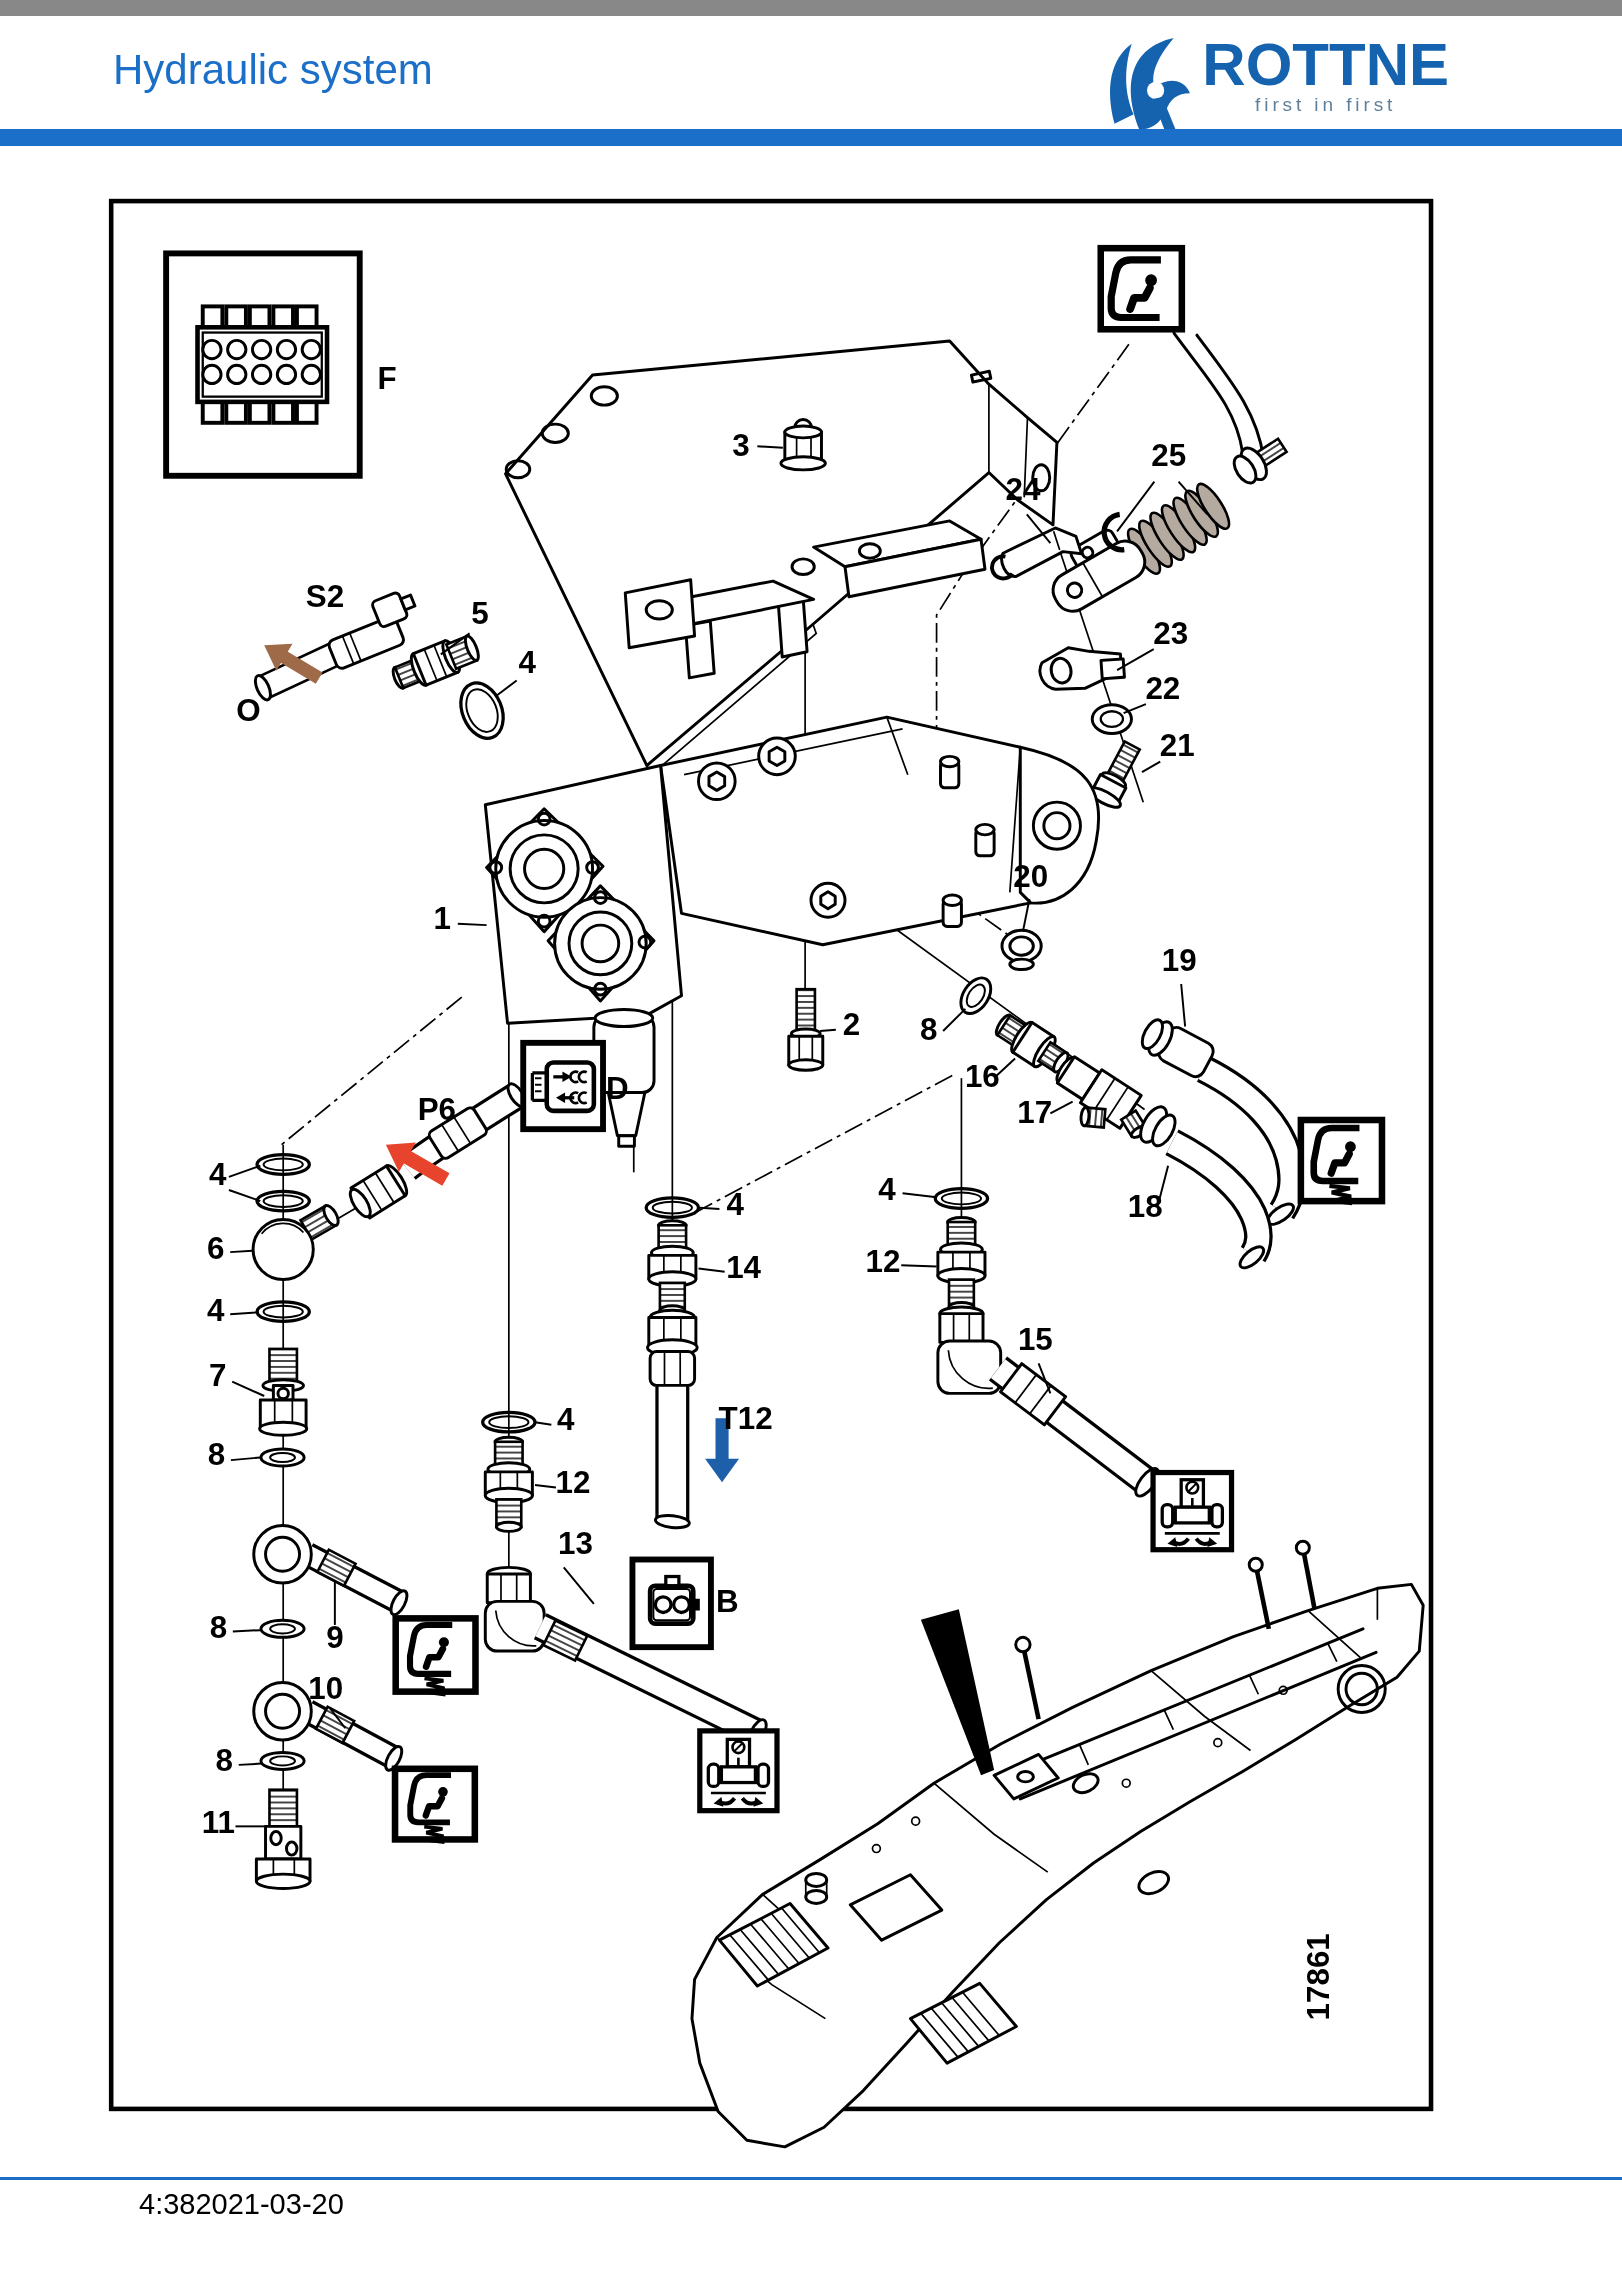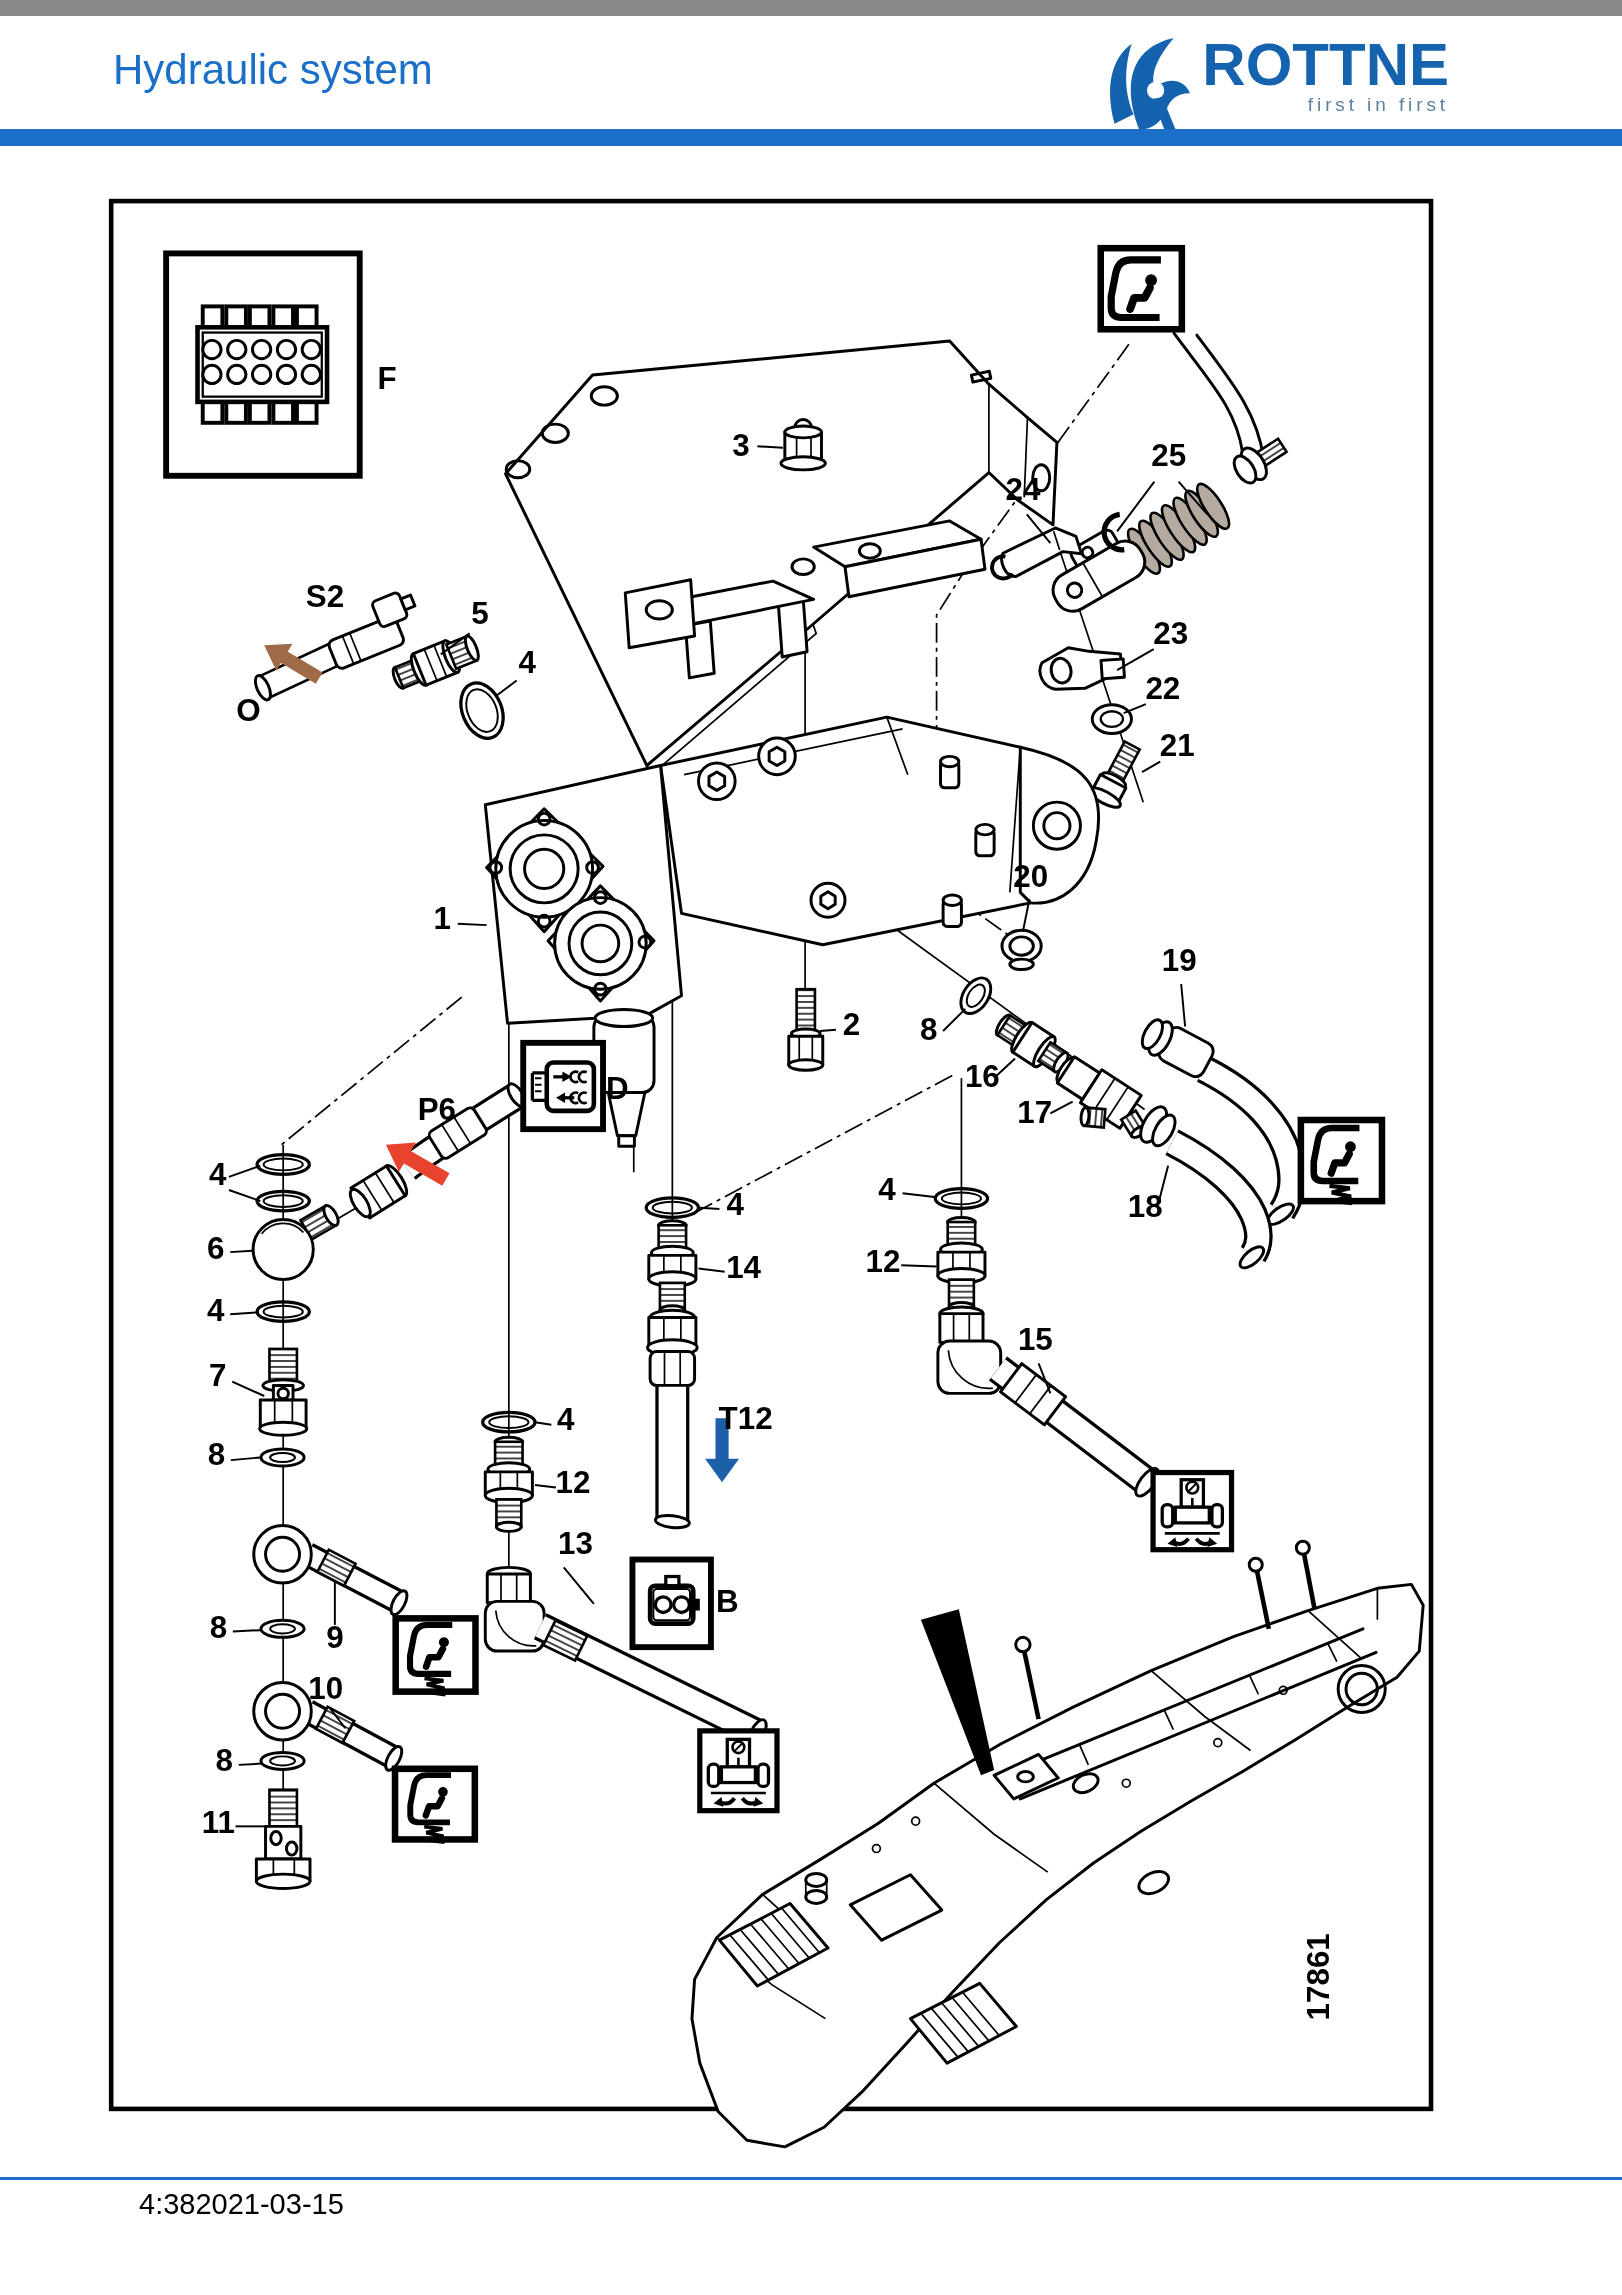--- a/index.html
+++ b/index.html
@@ -1,20 +1,20 @@
 <!DOCTYPE html>
 <html style="--accent_blue: #1b6fc8; --logo_blue: #1563ae; --tagline_gray: #5d7f9b; --arrow_brown: #9e6a47; --arrow_red: #e8432c; --arrow_blue: #1d5fa9; --spring_beige: #b5aaa0;font-size:10.5px"><head>
 <meta charset="utf-8">
 <style>
   body{margin:0;background:#888}
   .page{position:relative;width:1622px;height:2295px;background:#fff;font-family:"Liberation Sans",sans-serif;margin:16px auto;overflow:hidden}
   .title{position:absolute;left:113px;top:30px;font-size:42px;color:var(--accent_blue);font-weight:400}
   .band{position:absolute;left:0;top:113px;width:1622px;height:17px;background:var(--accent_blue)}
   .logo{position:absolute;top:19.6px;right:173px;display:flex;align-items:flex-start;gap:6.5px}
-  .logo-block{display:flex;flex-direction:column;align-items:flex-end}
+  .logo-block{display:flex;flex-direction:column;align-items:center}
   .logo-text{font-size:60px;font-weight:bold;color:var(--logo_blue);letter-spacing:0;line-height:.95}
   .logo-tag{font-size:19px;color:var(--tagline_gray);letter-spacing:3.9px;margin-top:1.3px}
   .footer-rule{position:absolute;top:2161px;left:0;width:1622px;height:3.3px;background:var(--accent_blue)}
   .footer-row{position:absolute;top:2172px;left:0;width:1622px;display:flex;justify-content:flex-start;box-sizing:border-box;padding:0 190px 0 139px;font-size:29px;color:#000}
   svg.diagram{position:absolute;left:0;top:0}
   .part{fill:#fff;stroke:#000;stroke-width:4.5;stroke-linejoin:round}
   .ln{stroke:#000;stroke-width:4.5;fill:none;stroke-linejoin:round;stroke-linecap:round}
   .thin{stroke:#000;stroke-width:2.6;fill:none}
   .cl{stroke:#000;stroke-width:2.6;fill:none}
   .dd{stroke-dasharray:30 8 6 8}
@@ -691,16 +691,16 @@
         <text x="944" y="1656" class="lbl" font-size="66">D</text>
         <text x="1112" y="2440" class="lbl" font-size="66">B</text>
         <text x="592" y="570" class="lbl" font-size="92">F</text>
         <text x="2032" y="2998" class="lbl" font-size="50" transform="rotate(-90 2032 2998)">17861</text>
       </g>
   </svg>
 
   <div class="footer-rule"></div>
   <div class="footer-row">
     <span>4:38</span>
-    <span>2021-03-15</span>
+    <span>2021-03-20</span>
   </div>
 </div>
 
 
 </body></html>

